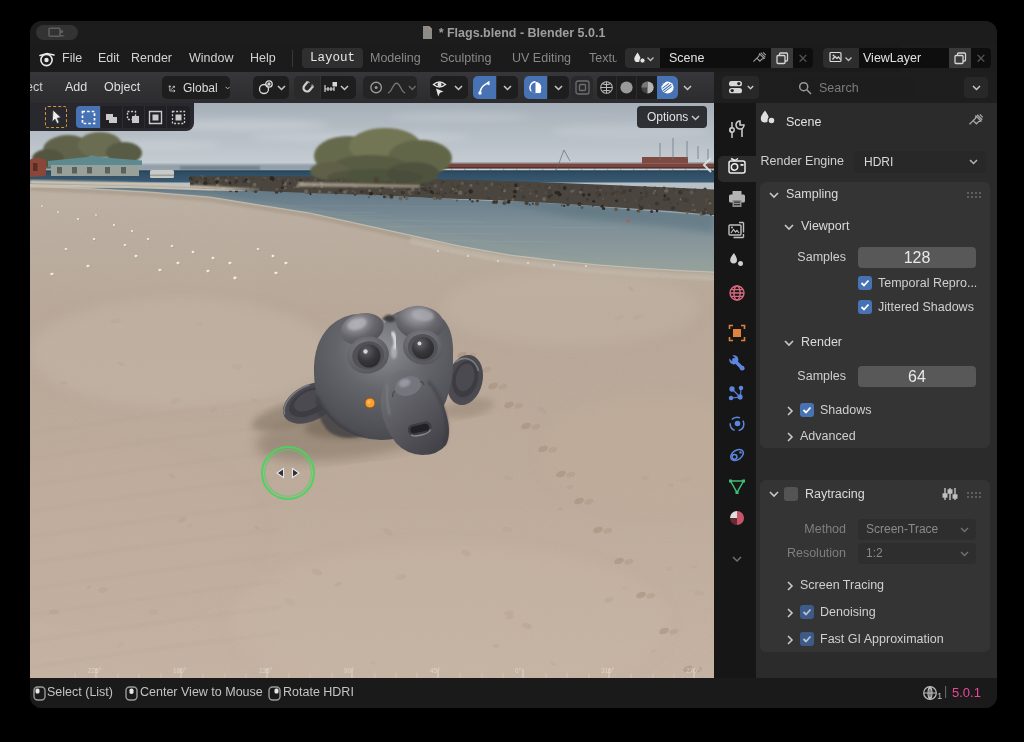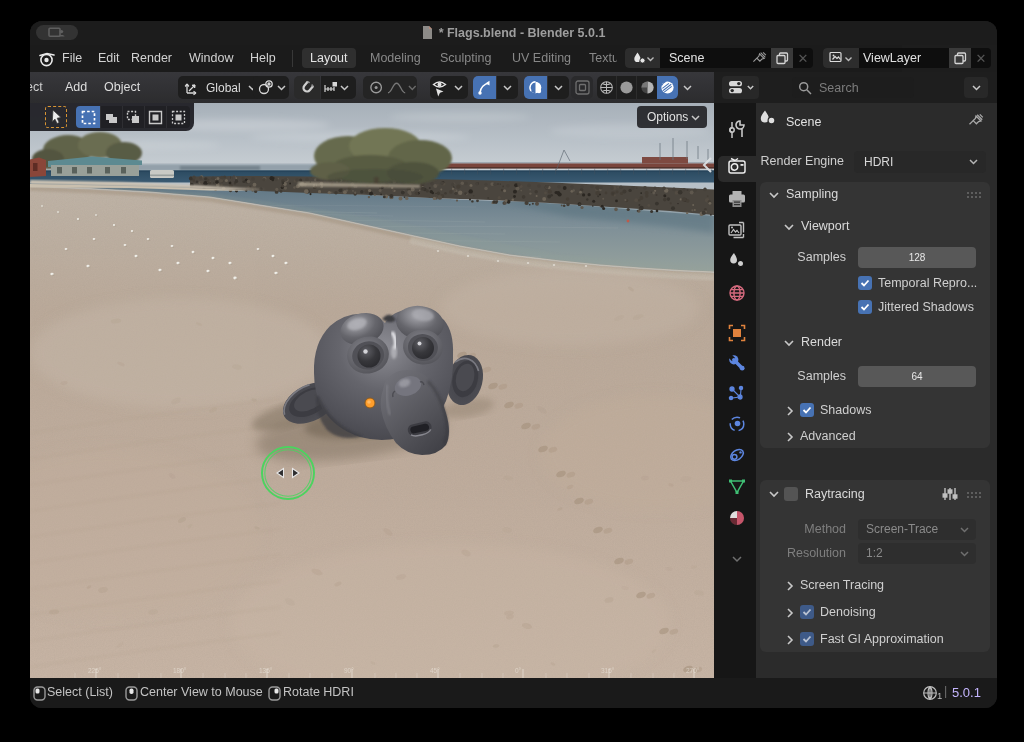--- a/index.html
+++ b/index.html
@@ -7,37 +7,37 @@
   .win{position:absolute;left:30px;top:21px;width:967px;height:687px;background:#1d1d1d;border-radius:12px;overflow:hidden;}
   .abs{position:absolute;}
   
   .titlebar{position:absolute;left:0;top:0;width:967px;height:24px;background:#1c1c1c;}
   .pill{position:absolute;left:6px;top:4px;width:42px;height:15px;background:#333;border-radius:8px;}
   .title{position:absolute;left:0;top:0;width:967px;height:24px;text-align:center;line-height:25px;color:#9e9e9e;font-size:12.5px;font-weight:bold;}
   
   .menubar{position:absolute;left:0;top:24px;width:872px;height:27px;background:#1b1b1b;}
   .menu{position:absolute;top:0;height:27px;line-height:27px;color:#d2d2d2;font-size:12.5px;}
   .tab{position:absolute;top:3px;height:20px;line-height:20px;color:#888;font-size:12.5px;border-radius:4px;padding:0 8px;}
-  .tab.active{background:#2f2f2f;color:#e5e5e5;}
+  .tab.active{background:#2f2f2f;color:#e5e5e5;font-family:Liberation Mono, monospace;}
   .idwidget{position:absolute;top:3px;height:20px;background:#0e0e0e;border-radius:4px;display:flex;align-items:center;}
   
   .toolrow{position:absolute;left:0;top:51px;width:684px;height:31px;background:linear-gradient(#37373b,#2c2c2e);padding-left:20px;}
   .toolmenu{position:absolute;top:0;height:31px;line-height:31px;color:#dedede;font-size:12.5px;}
   .widget{position:absolute;top:4px;height:23px;background:#1e1e1e;border-radius:5px;display:flex;align-items:center;color:#dcdcdc;font-size:12px;}
   
   .proph{position:absolute;left:684px;top:51px;width:283px;height:31px;background:#1e1e1e;}
   
   .viewport{position:absolute;left:0;top:82px;width:780px;height:575px;background:#b7c0c7;overflow:hidden;}
   
   .props{position:absolute;left:684px;top:82px;width:283px;height:575px;background:#2b2b2b;overflow:hidden;}
   .tabcol{position:absolute;left:0;top:0;width:42px;height:575px;background:#161616;}
   .panel{position:absolute;left:46px;width:230px;background:#343434;border-radius:6px;}
   .plabel{color:#cfcfcf;font-size:12.5px;}
   .dim{color:#7f7f7f;}
-  .field{position:absolute;background:#585858;border-radius:4px;color:#e8e8e8;font-size:10px;text-align:center;}
+  .field{position:absolute;background:#585858;border-radius:4px;color:#e8e8e8;font-size:16px;text-align:center;}
   .drop{position:absolute;background:#282828;border-radius:4px;color:#d8d8d8;font-size:12px;}
   .chk{position:absolute;width:14px;height:14px;background:#4772b3;border-radius:3px;}
   .chk svg{position:absolute;left:1px;top:1px;}
   
   .statusbar{position:absolute;left:0;top:657px;width:967px;height:30px;background:#1a1a1a;color:#c3c3c3;font-size:12.5px;}
 </style>
 </head>
 <body>
 <div class="win">
 
@@ -122,21 +122,21 @@
         </div>
       <div style="width:20px;text-align:center;color:#555;font-size:13px">✕</div>
     </div>
   </div>
 
   <div class="toolrow" id="toolrow">
     <div class="toolmenu" style="left:-4px;color:#cfcfcf">ect</div>
     <div class="toolmenu" style="left:35px">Add</div>
     <div class="toolmenu" style="left:74px">Object</div>
 
-    <div class="widget" style="left:148px;width:85px">
+    <div class="widget" style="left:132px;width:68px">
       <svg width="17" height="16" viewBox="0 0 17 16" style="margin-left:6px">
           <g stroke="#d8d8d8" stroke-width="1.3" fill="none">
             <path d="M3 13 L3 4 M3 13 L12 13"></path>
             <path d="M3 4 l-1.8 2.5 M3 4 l1.8 2.5 M12 13 l-2.5 -1.8 M12 13 l-2.5 1.8"></path>
             <path d="M5 11 L11 5 M11 5 l-3 .4 M11 5 l-.4 3" stroke="#d8d8d8"></path>
           </g>
         </svg>
       <span style="margin-left:5px">Global</span>
       <svg width="9" height="6" viewBox="0 0 9 6" style="margin-left:7px">
           <path d="M1 1l3.5 3.5L8 1" stroke="#c8c8c8" stroke-width="1.5" fill="none"></path>
@@ -1470,15 +1470,15 @@
       </svg>
     <div class="abs" style="left:253px;top:7px">Rotate HDRI</div>
     <svg class="abs" style="left:892px;top:7px" width="16" height="16" viewBox="0 0 16 16">
         <g fill="none" stroke="#bdbdbd" stroke-width="1.2">
           <circle cx="8" cy="8" r="6.3"></circle>
           <path d="M1.7 8h12.6M8 1.7v12.6M8 1.7c-2.6 1.7-2.6 10.9 0 12.6M8 1.7c2.6 1.7 2.6 10.9 0 12.6"></path>
         </g>
       </svg>
     <div class="abs" style="left:907px;top:12px;font-size:9.5px;color:#bdbdbd">1</div>
     <div class="abs" style="left:914px;top:6px;color:#6e6e6e">|</div>
-    <div class="abs" style="left:922px;top:7px;color:#c4b5fd;font-size:13px">5.0.1</div>
+    <div class="abs" style="left:922px;top:7px;color:#ec4899;font-size:13px">5.0.1</div>
   </div>
 </div>
 
 </body></html>

